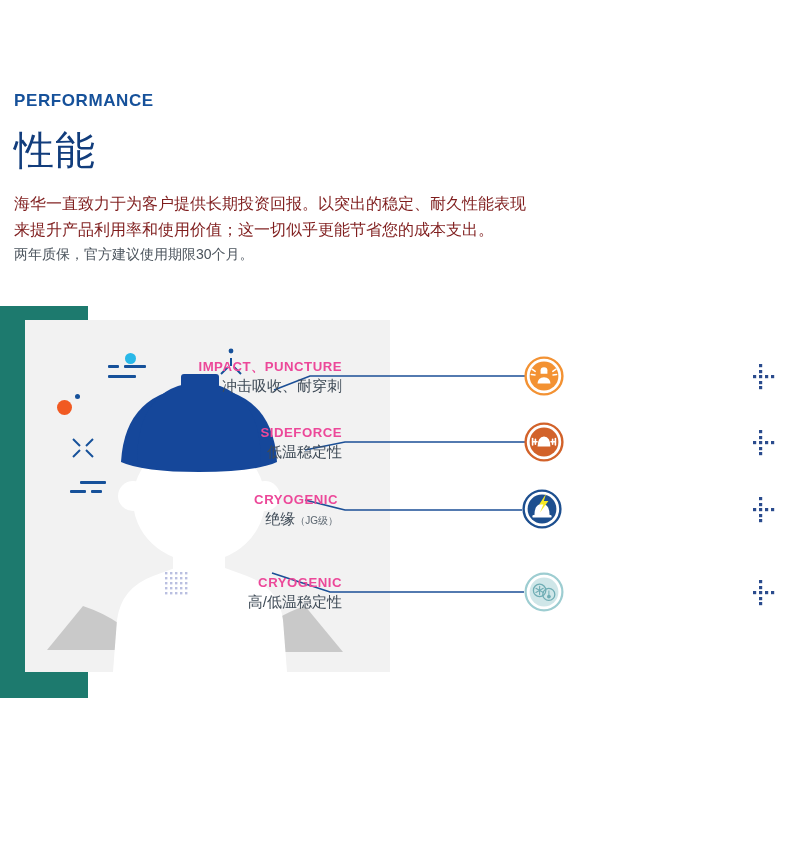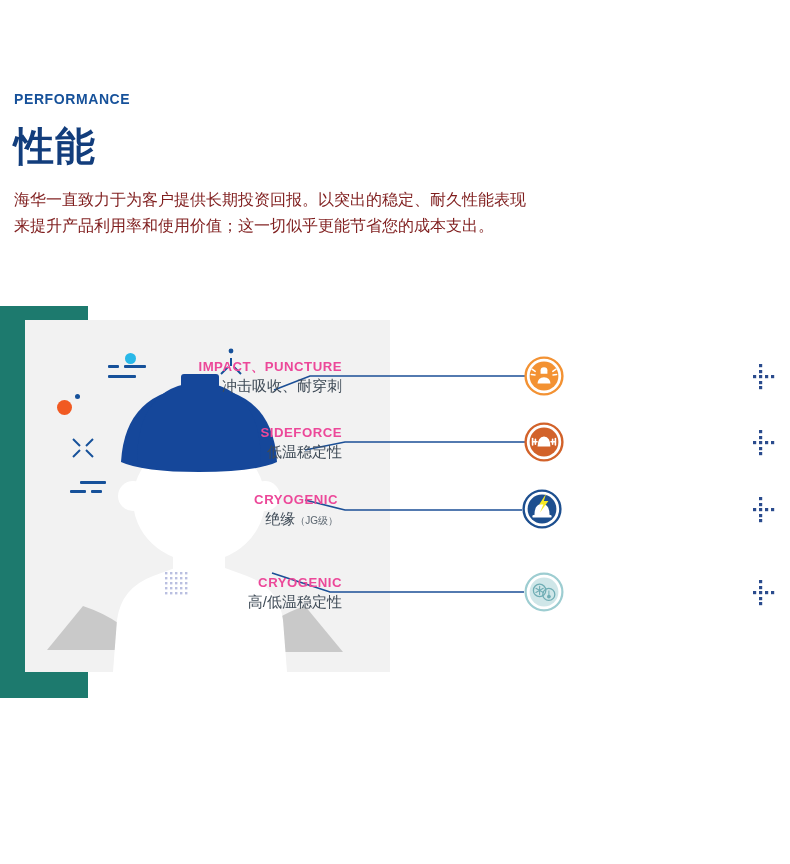--- a/index.html
+++ b/index.html
@@ -16,30 +16,30 @@
   }
 
   
   #header-block {
     position: absolute;
     left: 14px;
     top: 92px;
     width: 620px;
   }
   #eyebrow {
-    font-size: 14px;
+    font-size: 17px;
     font-weight: bold;
     letter-spacing: 0.6px;
     color: #16519a;
     line-height: 1.1;
     margin: 0 0 6px 0;
   }
   #page-title {
     font-size: 40px;
-    font-weight: bold;
+    font-weight: normal;
     color: #123d7c;
     line-height: 1.15;
     margin: 16px 0 18px 0;
     letter-spacing: 1px;
   }
   .desc-line {
     font-size: 16px;
     color: #7f1d1d;
     line-height: 1.62;
     white-space: nowrap;
@@ -143,20 +143,21 @@
   }
 </style>
 </head>
 <body>
 
 <div id="header-block">
   <div id="eyebrow">PERFORMANCE</div>
   <div id="page-title">性能</div>
   <div class="desc-line">海华一直致力于为客户提供长期投资回报。以突出的稳定、耐久性能表现</div>
   <div class="desc-line">来提升产品利用率和使用价值；这一切似乎更能节省您的成本支出。</div>
+  <div class="desc-line small">两年质保，官方建议使用期限30个月。</div>
 </div>
 
 <div id="teal-bar"></div>
 
 <div id="illus-panel">
   <svg id="worker-svg" viewBox="0 0 365 352">
 
     <path d="M22 330 L58 286 Q100 300 120 330 Z" fill="#c9c9c9"></path>
     <path d="M280 286 L318 332 L218 332 Q238 300 280 286 Z" fill="#c9c9c9"></path>
 

